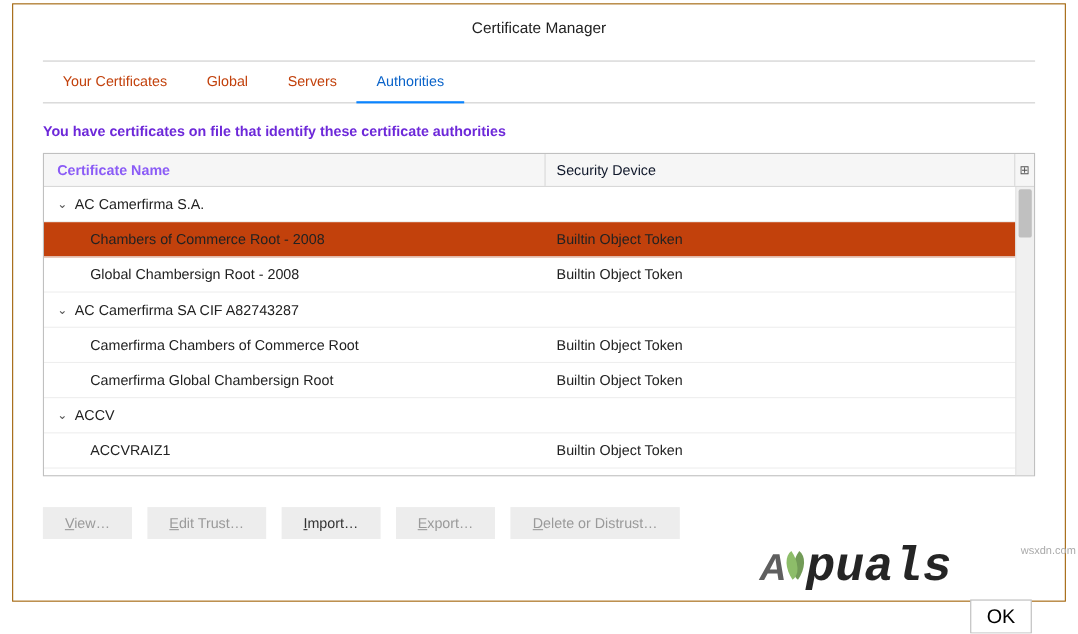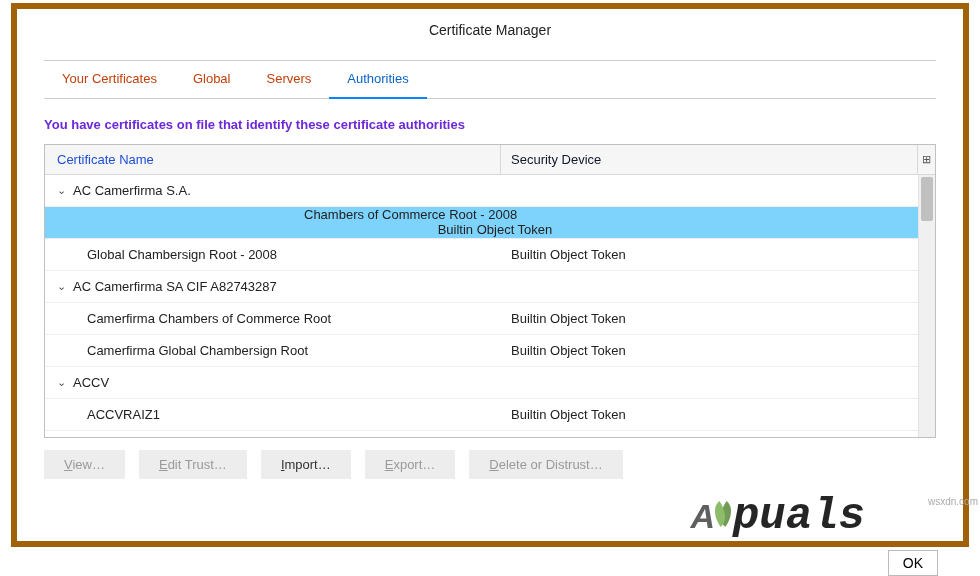--- a/index.html
+++ b/index.html
@@ -6,21 +6,21 @@
     body {
       font-family: "Segoe UI", Arial, sans-serif;
       font-size: 13px;
       background: #fff;
       color: #222;
       width: 980px;
       height: 576px;
       position: relative;
     }
     .dialog {
-      border: 6px solid #a16207;
+      border: 1px solid #a16207;
       position: absolute;
       top: 3px;
       left: 11px;
       right: 11px;
       bottom: 29px;
       background: #fff;
       padding: 0 27px 18px 27px;
     }
     .title {
       text-align: center;
@@ -67,24 +67,25 @@
       display: flex;
       background: #f6f6f6;
       border-bottom: 1px solid #d8d8d8;
       height: 30px;
       align-items: center;
     }
     .th-name {
       width: 456px;
       padding-left: 12px;
       border-right: 1px solid #d8d8d8;
-      color: #1d4ed8;
+      color: #8b5cf6;
       height: 100%;
       display: flex;
       align-items: center;
+      font-weight: bold;
     }
     .th-device {
       flex: 1;
       padding-left: 10px;
       color: #0f172a;
       height: 100%;
       display: flex;
       align-items: center;
     }
     .th-tool {
@@ -112,22 +113,21 @@
     }
     .row.group .cell-name {
       padding-left: 12px;
       display: flex;
       align-items: center;
     }
     .row.leaf .cell-name {
       padding-left: 42px;
     }
     .row.selected {
-      background: #7dd3fc;
-      flex-direction: column;
+      background: #c2410c;
     }
     .cell-name {
       width: 456px;
     }
     .cell-device {
       flex: 1;
       padding-left: 10px;
     }
     .chev {
       display: inline-block;
@@ -150,21 +150,21 @@
       top: 2px;
       left: 2px;
       right: 2px;
       height: 44px;
       background: #c0c0c0;
       border-radius: 2px;
     }
     .buttons {
       display: flex;
       gap: 14px;
-      margin-top: 12px;
+      margin-top: 28px;
     }
     .btn {
       background: #ededed;
       border: none;
       padding: 7px 20px;
       font-size: 13px;
       cursor: pointer;
       color: #333;
     }
     .btn.disabled {
@@ -172,21 +172,21 @@
       cursor: default;
     }
     .btn .ak { text-decoration: underline; }
     .ok-btn {
       position: absolute;
       right: 42px;
       bottom: 0px;
       border: 1px solid #bbb;
       background: #fff;
       padding: 4px 14px;
-      font-size: 14px;
+      font-size: 18px;
       cursor: pointer;
     }
     .logo {
       position: absolute;
       right: 115px;
       bottom: 35px;
       display: flex;
       align-items: center;
       opacity: 0.85;
     }

